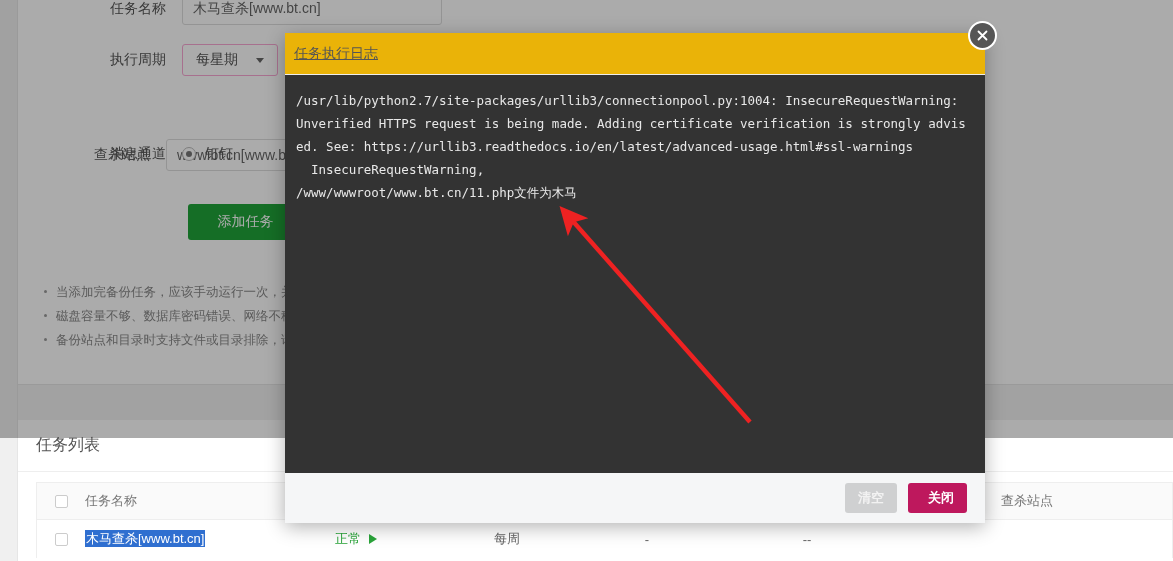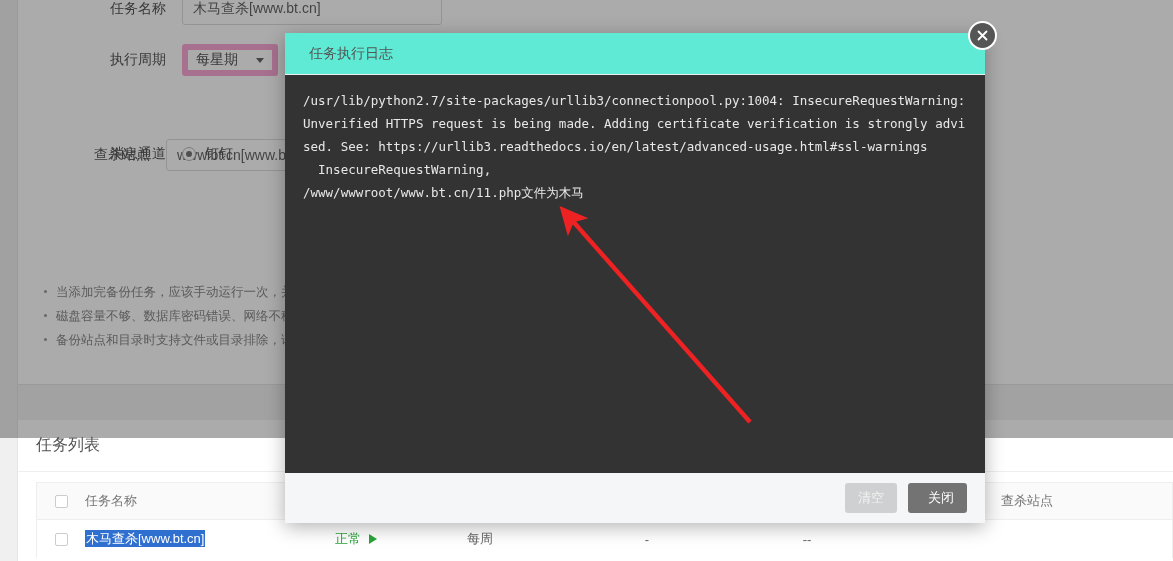--- a/index.html
+++ b/index.html
@@ -28,21 +28,21 @@
   .form-label {
     width: 96px; text-align: right; font-size: 14px; color: #555;
     margin-right: 16px; white-space: nowrap;
   }
   .form-input {
     height: 32px; border: 1px solid #ddd; border-radius: 3px;
     background: #fff; font-size: 14px; color: #666;
     padding: 0 10px; display: flex; align-items: center;
   }
   .form-select {
-    height: 32px; width: 96px; border: 6px solid #f9a8d4; border-radius: 3px;
+    height: 32px; width: 96px; border: 1px solid #f9a8d4; border-radius: 3px;
     background: #fff; font-size: 14px; color: #555;
     display: flex; align-items: center; justify-content: center; gap: 18px;
   }
   .caret {
     width: 0; height: 0; border-left: 4px solid transparent;
     border-right: 4px solid transparent; border-top: 5px solid #666;
   }
   .radio-wrap { display: flex; align-items: center; gap: 9px; }
   .radio {
     width: 14px; height: 14px; border-radius: 50%;
@@ -81,63 +81,63 @@
   .trow { display: flex; align-items: center; height: 38px; font-size: 13px; }
   .trow.head { border: 1px solid #eee; background: #fafafa; color: #777; }
   .trow.body { border-left: 1px solid #eee; border-right: 1px solid #eee; color: #666; }
   .cb {
     width: 13px; height: 13px; border: 1px solid #ccc; border-radius: 2px;
     background: #fff; flex: none;
   }
   .c-chk  { width: 48px; display: flex; justify-content: center; }
   .c-name { width: 250px; }
   .c-stat { width: 132px; display: flex; align-items: center; gap: 8px; color: #2aa53a; }
-  .c-cyc  { width: 80px; text-align: left; }
+  .c-cyc  { width: 80px; text-align: center; }
   .c-time { width: 220px; }
   .c-keep { width: 200px; text-align: center; }
   .c-bak  { width: 120px; text-align: center; }
   .play {
     width: 0; height: 0; border-top: 5px solid transparent;
     border-bottom: 5px solid transparent; border-left: 8px solid #2aa53a;
   }
   .sel { background: #2f6fd0; color: #fff; padding: 1px 1px; }
 
   
   .overlay {
     position: absolute; inset: 0; background: rgba(0,0,0,0.33);
   }
   .modal {
     position: absolute; left: 285px; top: 33px;
     width: 700px; height: 490px;
     background: #fff; box-shadow: 0 4px 18px rgba(0,0,0,0.3);
   }
   .modal-head {
-    height: 42px; background: #5eead4; border-bottom: 1px solid #eee;
-    display: flex; align-items: center; padding-left: 24px;
-    font-size: 14px; color: #555;
+    height: 42px; background: #eab308; border-bottom: 1px solid #eee;
+    display: flex; align-items: center; padding-left: 9px;
+    font-size: 14px; color: #555; text-decoration: underline;
   }
   .modal-log {
     height: 398px; background: #333333; overflow: hidden;
-    padding: 14px 18px 0 18px;
+    padding: 14px 18px 0 11px;
     font-family: "DejaVu Sans Mono", "Liberation Mono", monospace;
     font-size: 12.5px; line-height: 23px; color: #e8e8e8;
     white-space: pre-wrap; word-break: break-all;
   }
   .modal-foot {
     height: 50px; background: #f5f6f7;
     display: flex; align-items: center; justify-content: flex-end;
     gap: 11px; padding-right: 18px;
   }
   .btn {
     height: 30px; min-width: 52px; border: none; border-radius: 3px;
     font-size: 13px; display: flex; align-items: center;
-    justify-content: center; padding: 0 13px;
+    justify-content: center; padding: 0 13px; font-weight: bold;
   }
   .btn-clear { background: #cfd0d1; color: #f2f2f2; }
-  .btn-close { background: #737373; color: #fff; padding-left: 20px; }
+  .btn-close { background: #be185d; color: #fff; padding-left: 20px; }
 
   .modal-x {
     position: absolute; left: 968px; top: 21px;
     width: 29px; height: 29px; border-radius: 50%;
     background: #555; border: 2px solid #fff;
     display: flex; align-items: center; justify-content: center;
   }
   .modal-x svg { display: block; }
 
   .arrow-layer {
@@ -173,20 +173,21 @@
       </div>
 
       <div class="form-row" style="left:52px; top:165px;">
         <div class="form-label">消息通道</div>
         <div class="radio-wrap">
           <span class="radio"></span>
           <span class="radio-label">钉钉</span>
         </div>
       </div>
 
+      <div class="btn-add">添加任务</div>
 
       <div class="tips">
         <div class="tip">
           <span class="tip-dot"></span>
           <span>当添加完备份任务，应该手动运行一次，并检查备份是否成功</span>
         </div>
         <div class="tip">
           <span class="tip-dot"></span>
           <span>磁盘容量不够、数据库密码错误、网络不稳定都可能导致备份失败</span>
         </div>

